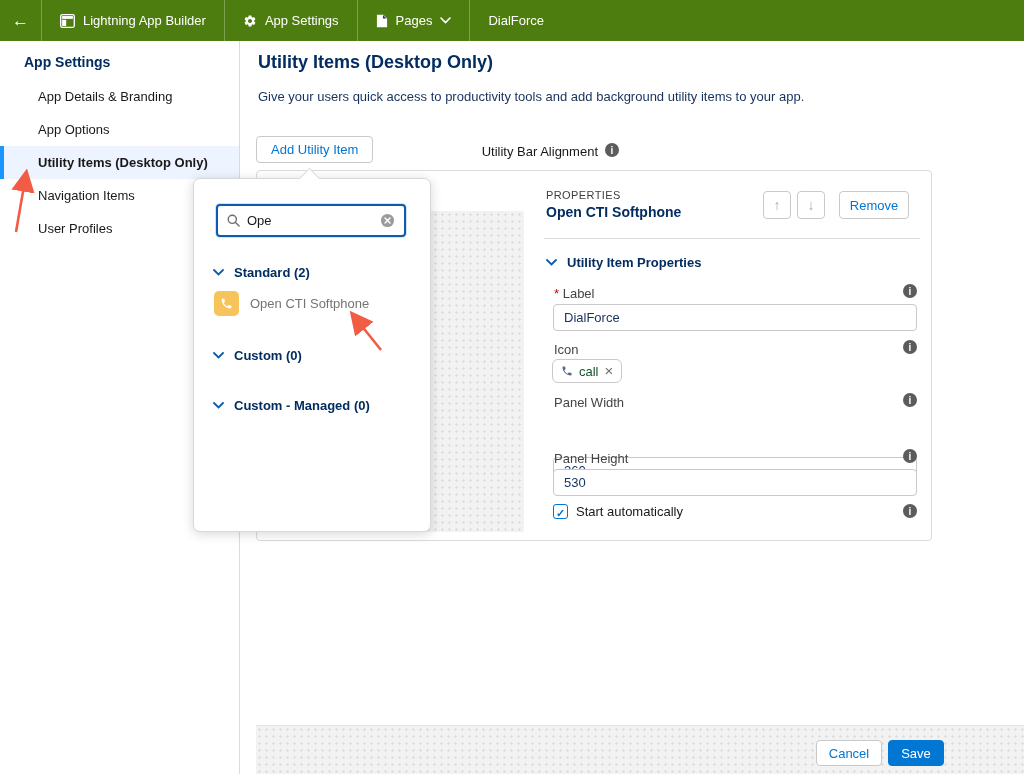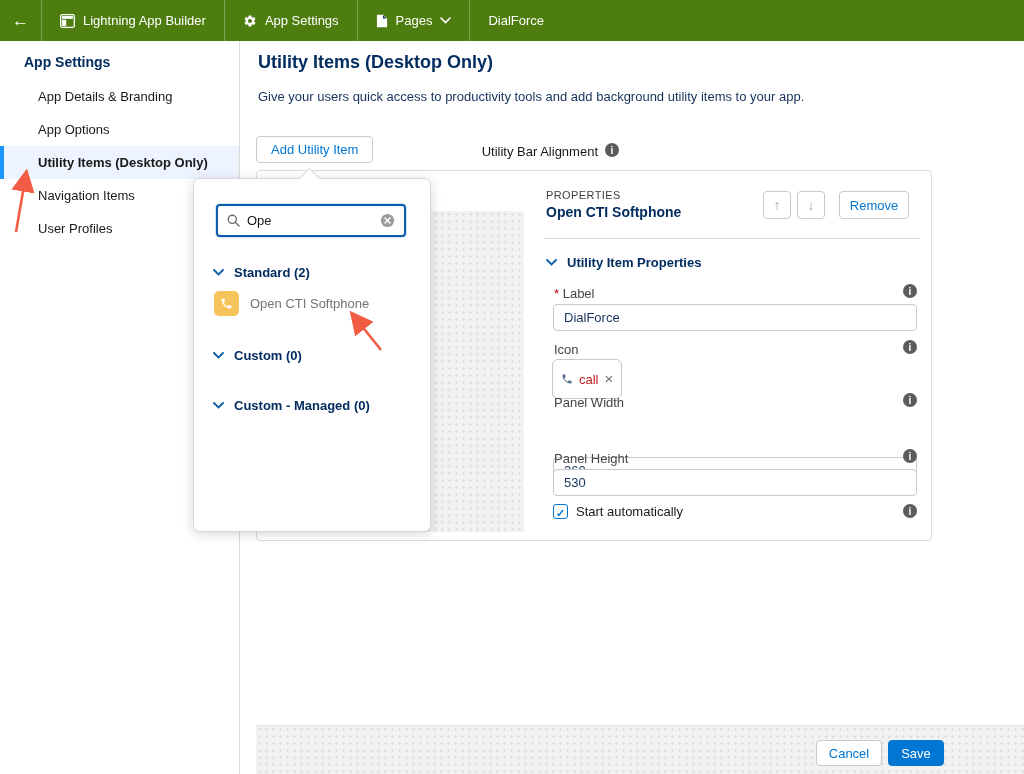--- a/index.html
+++ b/index.html
@@ -44,21 +44,21 @@
   .btn-up { left:506px; top:20px; } .btn-down { left:540px; top:20px; }
   .arrow-up-glyph::before { content:"↑"; font-size:14px; }
   .arrow-down-glyph::before { content:"↓"; font-size:14px; }
   .remove-btn { position:absolute; left:582px; top:20px; width:70px; height:28px; background:#fff; border:1px solid #c9c9c9; border-radius:4px; color:#0176d3; font-size:13px; display:flex; align-items:center; justify-content:center; cursor:pointer; }
   .props-divider { position:absolute; left:287px; top:67px; width:376px; height:1px; background:#dddbda; }
   .section-header { position:absolute; left:289px; top:84px; display:flex; align-items:center; gap:10px; font-size:13px; font-weight:bold; color:#032d60; cursor:pointer; }
   .field-label { position:absolute; font-size:13px; color:#444; }
   .req::before { content:"* "; color:#ba0517; }
   .field-info { position:absolute; left:646px; }
   .text-input { position:absolute; left:296px; width:364px; height:27px; border:1px solid #c9c9c9; border-radius:4px; font-size:13px; color:#16325c; padding:0 10px; font-family:"Liberation Sans",sans-serif; background:#fff; }
-  .chip { position:absolute; left:295px; top:188px; height:40px; display:inline-flex; align-items:center; gap:6px; padding:0 8px; border:1px solid #c9c9c9; border-radius:6px; background:#fff; font-size:13px; color:#b91c1c; cursor:pointer; }
+  .chip { position:absolute; left:295px; top:188px; height:24px; display:inline-flex; align-items:center; gap:6px; padding:0 8px; border:1px solid #c9c9c9; border-radius:6px; background:#fff; font-size:13px; color:#14532d; cursor:pointer; }
   .chip-x::before { content:"×"; color:#706e6b; font-size:15px; line-height:1; }
   .checkbox-row { position:absolute; left:296px; top:333px; display:flex; align-items:center; gap:8px; }
   .checkbox { width:15px; height:15px; border:1px solid #0176d3; border-radius:3px; background:#fff; display:flex; align-items:center; justify-content:center; cursor:pointer; }
   .checkbox .check::before { content:"✓"; color:#0176d3; font-size:11px; font-weight:bold; }
   .checkbox-label { font-size:13px; color:#181818; }
 
   
   .popover { position:absolute; left:193px; top:178px; width:238px; height:354px; background:#fff; border:1px solid #d8d8d8; border-radius:7px; box-shadow:0 2px 12px rgba(0,0,0,.16); z-index:6; }
   .nub { position:absolute; left:108px; top:-8.5px; width:15px; height:15px; background:#fff; border-left:1px solid #d8d8d8; border-top:1px solid #d8d8d8; transform:rotate(45deg); }
   .search-box { position:absolute; left:22px; top:25px; width:190px; height:33px; border:2px solid #0b5cab; box-shadow:0 0 0 1px #cfe4f8; border-radius:4px; display:flex; align-items:center; padding:0 9px; gap:7px; background:#fff; }

